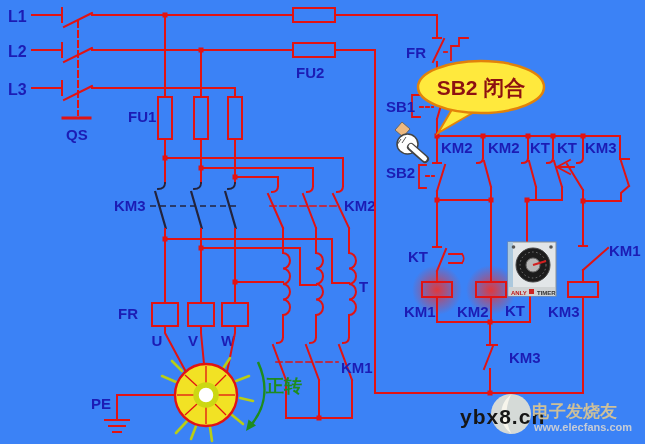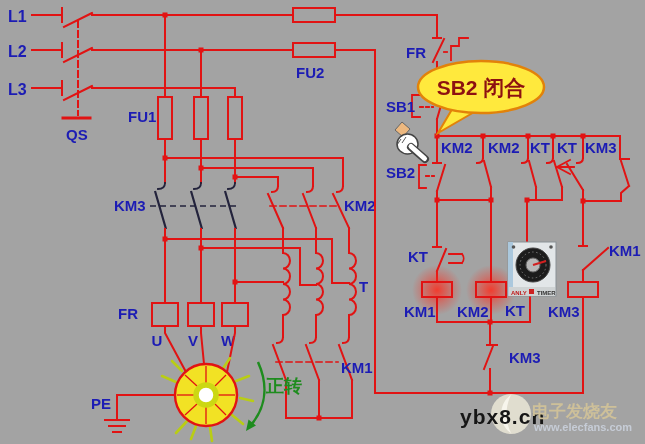--- a/index.html
+++ b/index.html
@@ -1,16 +1,16 @@
 <!DOCTYPE html>
 <html><head>
 <meta charset="utf-8">
 <style>
   html,body{margin:0;padding:0;background:#888;}
-  .stage{width:645px;height:444px;background:#a3a3a3;position:relative;overflow:hidden;
+  .stage{width:645px;height:444px;background:#3b82f6;position:relative;overflow:hidden;
          font-family:"Liberation Sans",sans-serif;}
   svg{display:block}
   .w{stroke:#e11313;stroke-width:2;fill:none;stroke-linecap:square;stroke-linejoin:miter}
   .bk{stroke:#23233c}
   .dsh{stroke-dasharray:6 4}
   .dsh2{stroke-dasharray:3 3;stroke-width:1.8}
   .lbl{font:bold 15px "Liberation Sans",sans-serif;fill:#1c1cb4}
   .lblL{font:bold 16px "Liberation Sans",sans-serif;fill:#1c1cb4}
   .jd{fill:#e11313}
   .grn{stroke:#1e8c1e;fill:none;stroke-width:2.5}

